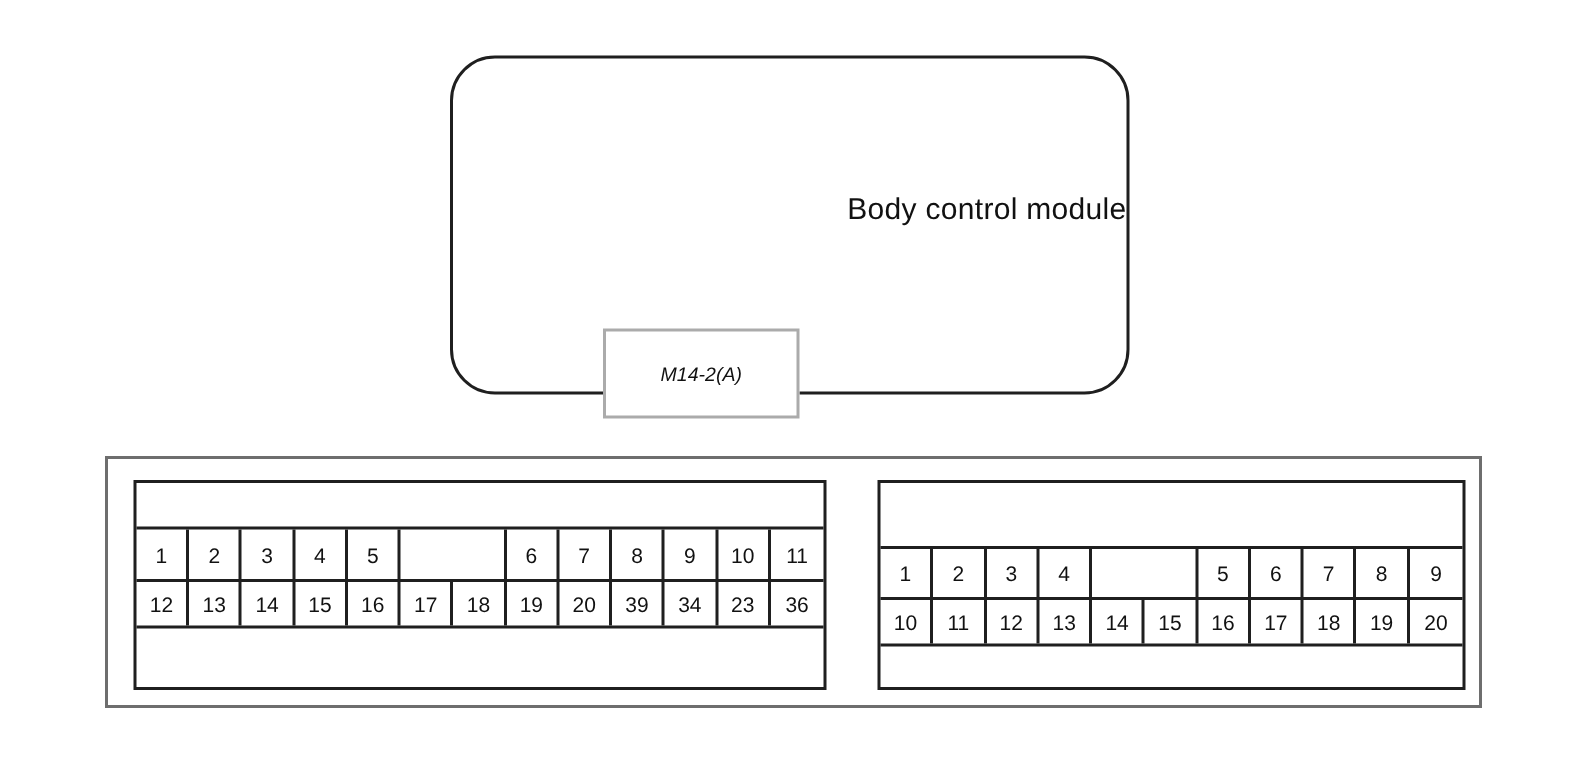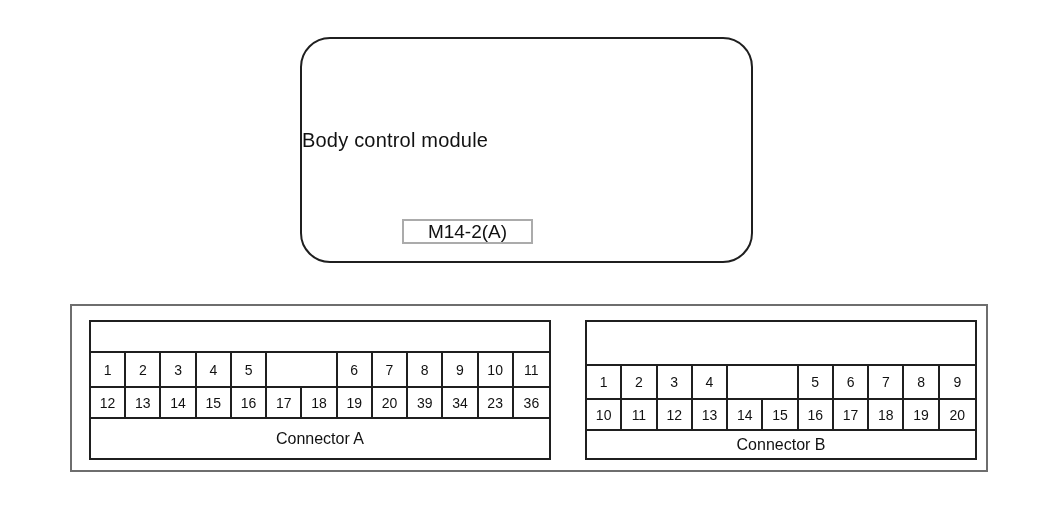--- a/index.html
+++ b/index.html
@@ -14,27 +14,28 @@
   body{font-family:"Liberation Sans","DejaVu Sans",sans-serif;color:var(--text);}
   .canvas{position:relative;width:1050px;height:508px;background:var(--bg);overflow:hidden;}
 
   
   .module-box{
     position:absolute;left:300px;top:37px;width:453px;height:226px;
     border:2px solid var(--line);border-radius:30px;background:var(--bg);
   }
   .module-title{
     position:absolute;left:0;top:90px;width:100%;
-    text-align:left;font-size:20px;letter-spacing:0.2px;
+    text-align:right;font-size:20px;letter-spacing:0.2px;
   }
   .tag{
-    position:absolute;height:25px;background:var(--bg);
+    position:absolute;height:60px;background:var(--bg);
     border:2px solid var(--tag-border);
     display:flex;align-items:center;justify-content:center;
-    font-size:19px;
+    font-size:13px;
+    font-style:italic;
   }
   .tag-a{left:100px;top:180px;width:131px;}
   .tag-b{left:251px;top:180px;width:130px;}
 
   
   .outer-panel{
     position:absolute;left:70px;top:304px;width:918px;height:168px;
     border:2px solid var(--outer);background:var(--bg);
   }
 
@@ -105,21 +106,20 @@
           <div class="pin-cell">16</div>
           <div class="pin-cell">17</div>
           <div class="pin-cell">18</div>
           <div class="pin-cell">19</div>
           <div class="pin-cell">20</div>
           <div class="pin-cell">39</div>
           <div class="pin-cell">34</div>
           <div class="pin-cell">23</div>
           <div class="pin-cell">36</div>
         </div>
-      <div class="conn-label">Connector A</div>
     </div>
 
     <div class="connector connector-b">
       <div class="conn-header"></div>
       <div class="pin-row row-top" style="grid-template-columns: repeat(11, 1fr);">
           <div class="pin-cell">1</div>
           <div class="pin-cell">2</div>
           <div class="pin-cell">3</div>
           <div class="pin-cell">4</div>
           <div class="pin-cell" style="grid-column: span 2;"></div>
@@ -135,17 +135,16 @@
           <div class="pin-cell">12</div>
           <div class="pin-cell">13</div>
           <div class="pin-cell">14</div>
           <div class="pin-cell">15</div>
           <div class="pin-cell">16</div>
           <div class="pin-cell">17</div>
           <div class="pin-cell">18</div>
           <div class="pin-cell">19</div>
           <div class="pin-cell">20</div>
         </div>
-      <div class="conn-label">Connector B</div>
     </div>
 
   </div>
 </div>
 
 </body></html>

